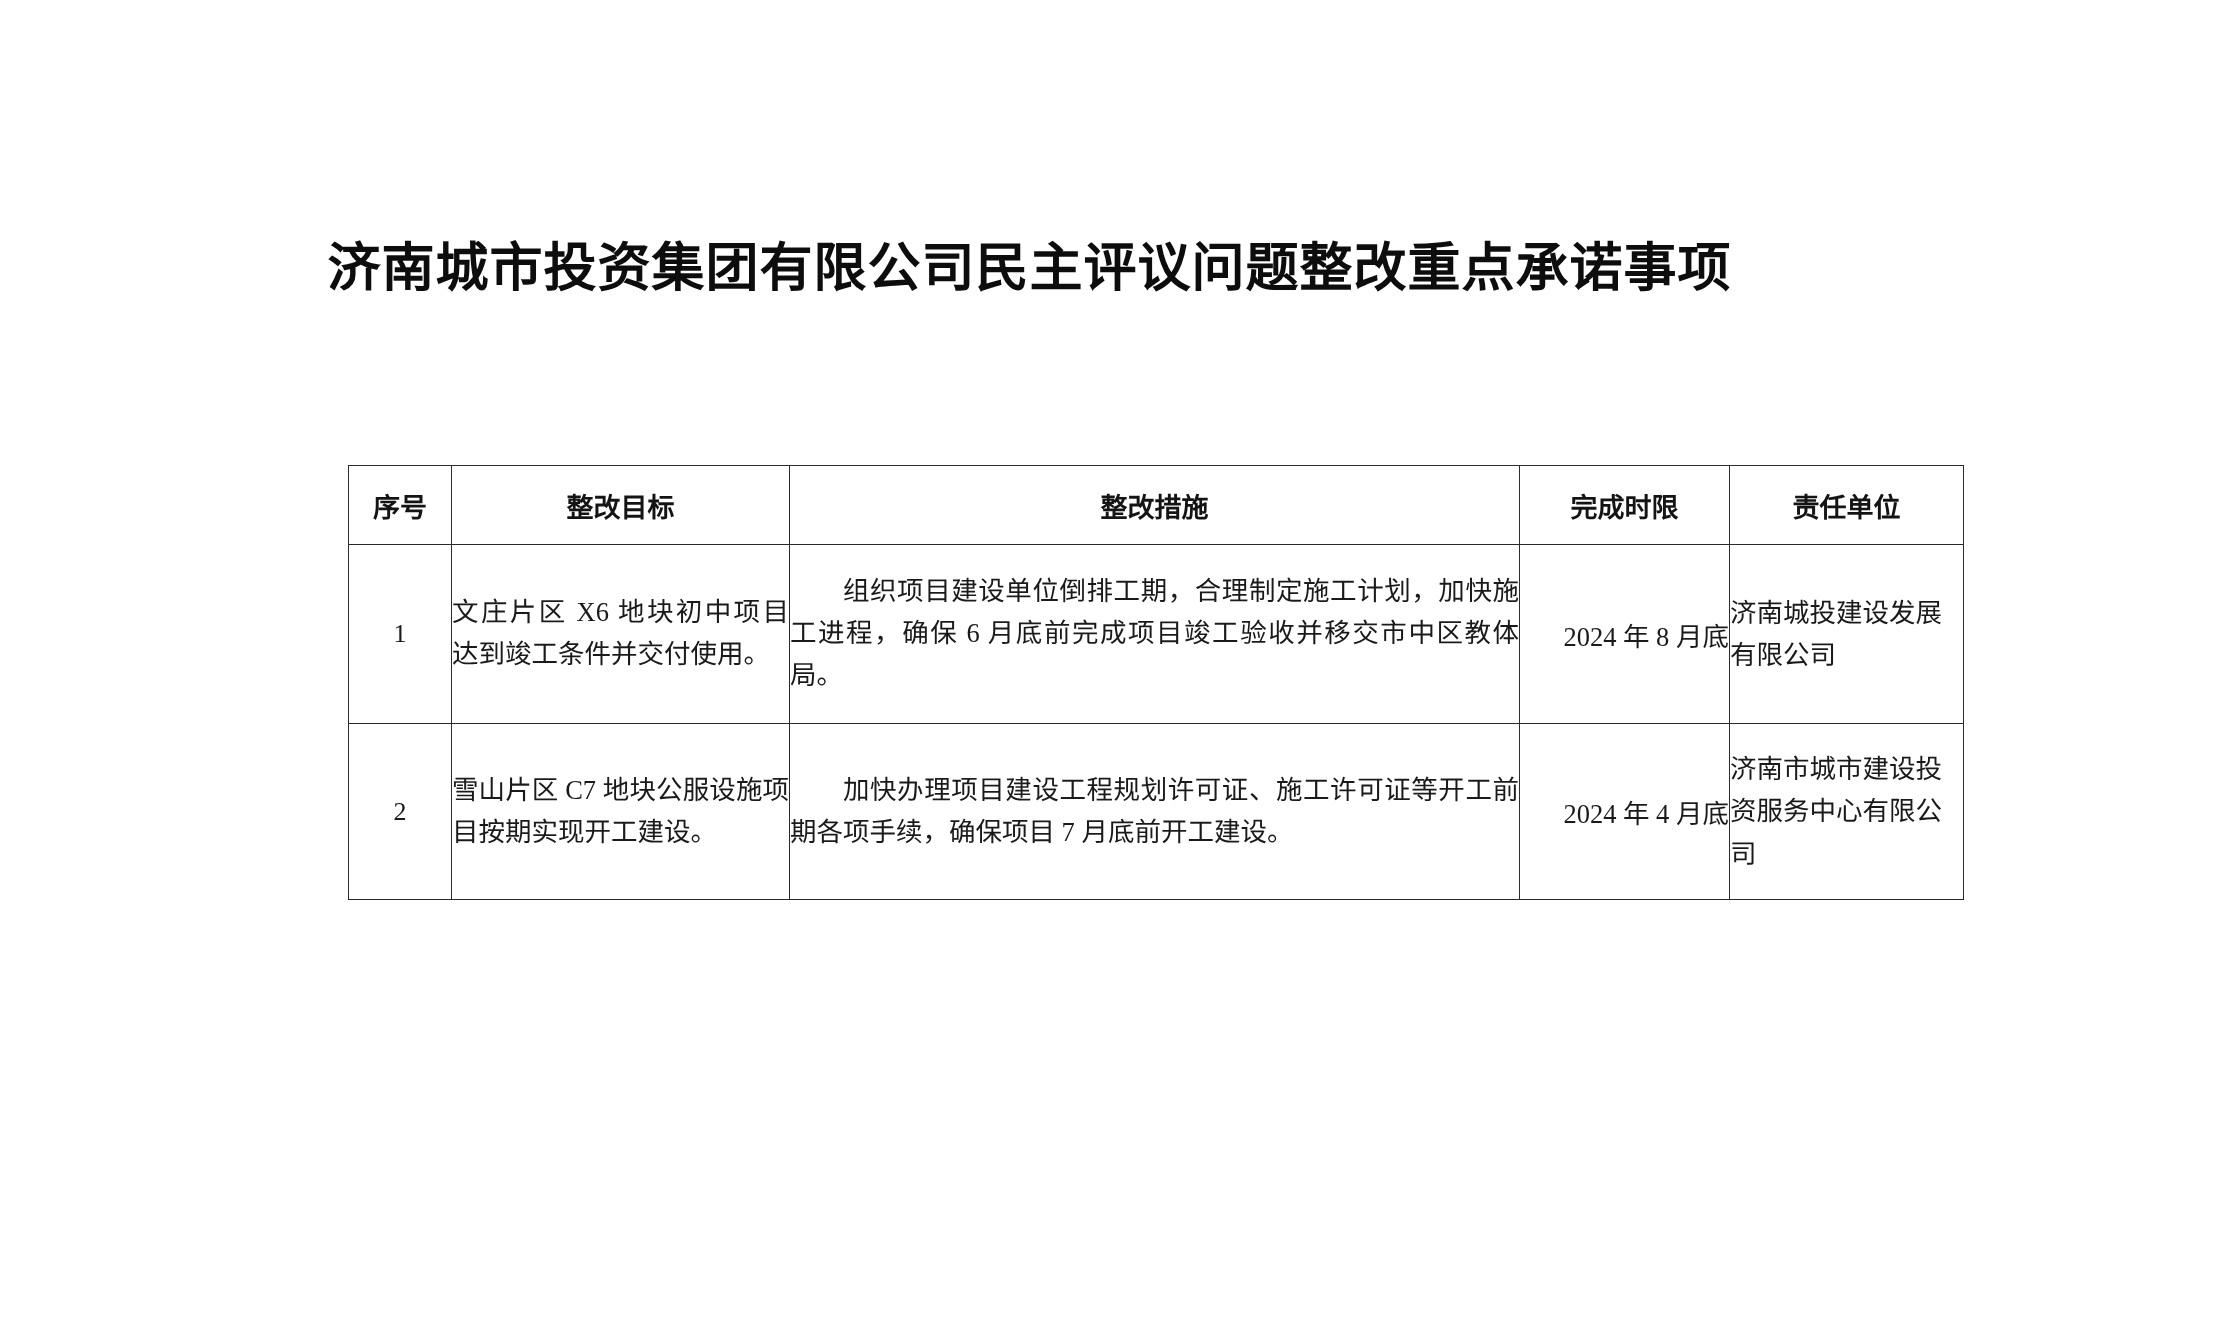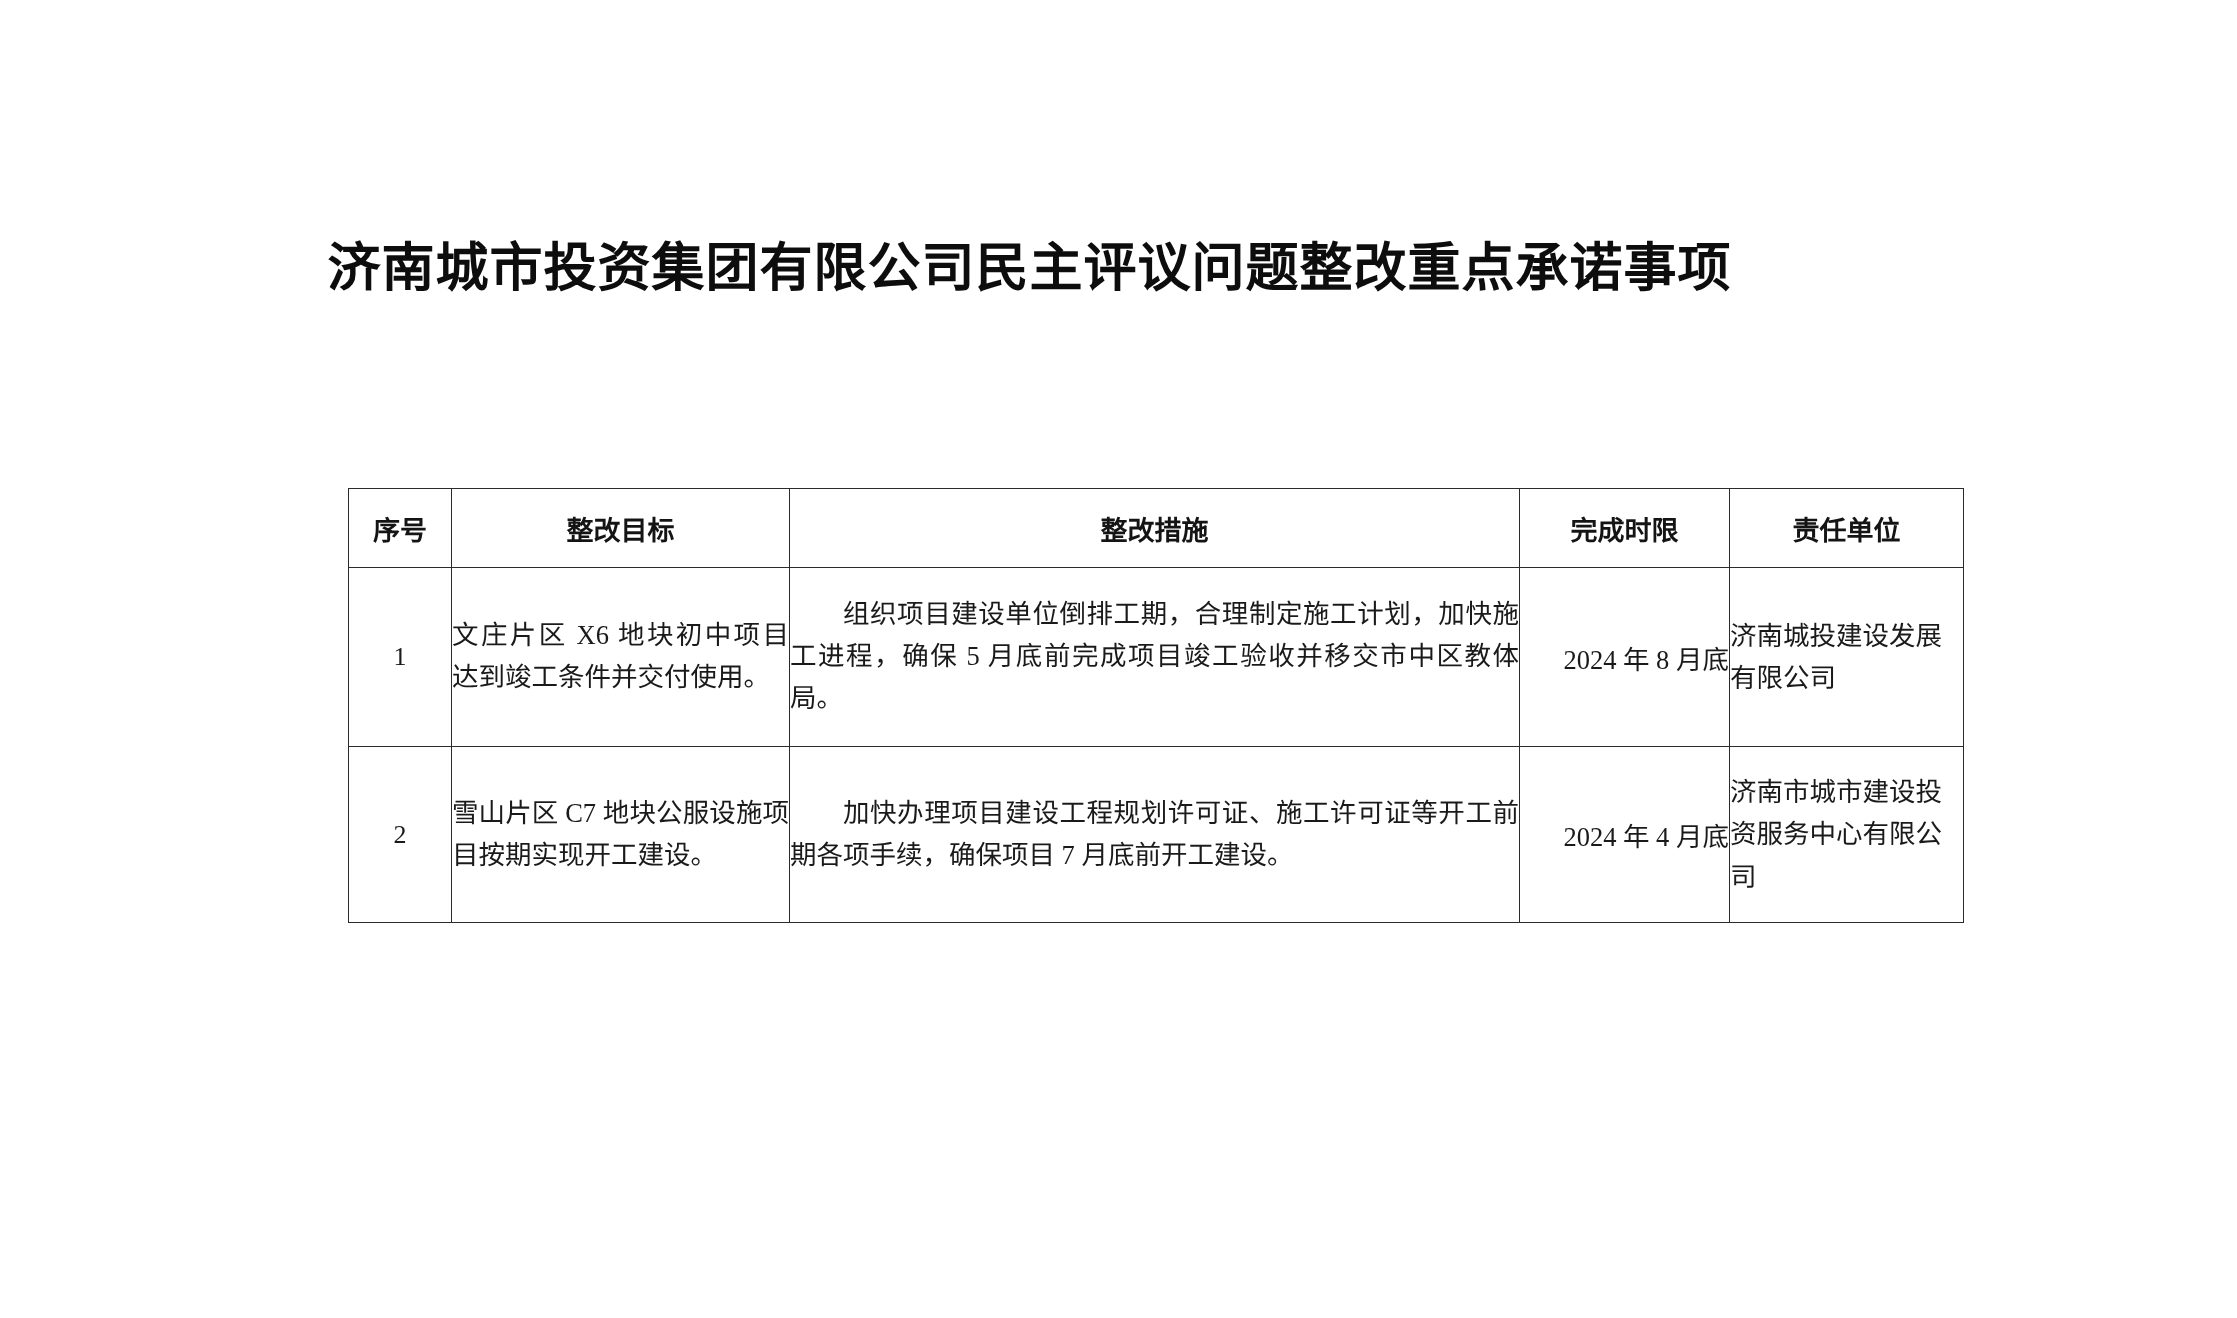--- a/index.html
+++ b/index.html
@@ -28,21 +28,21 @@
     text-align: center;
     font-family: "Liberation Sans", "DejaVu Sans", sans-serif;
     font-weight: bold;
     font-size: 53px;
     letter-spacing: 1px;
     color: #0d0d0d;
     white-space: nowrap;
   }
   .table-wrap {
     position: absolute;
-    top: 488px;
+    top: 465px;
     left: 315px;
     width: 1615px;
     padding-left: 33px;
   }
   table.main-table {
     border-collapse: collapse;
     width: 1615px;
     table-layout: fixed;
   }
   table.main-table th,
@@ -121,21 +121,21 @@
           <th>整改目标</th>
           <th>整改措施</th>
           <th>完成时限</th>
           <th>责任单位</th>
         </tr>
       </thead>
       <tbody>
         <tr class="row-1">
           <td class="cell-no">1</td>
           <td class="cell-goal">文庄片区 X6 地块初中项目达到竣工条件并交付使用。</td>
-          <td class="cell-measure">组织项目建设单位倒排工期，合理制定施工计划，加快施工进程，确保 5 月底前完成项目竣工验收并移交市中区教体局。</td>
+          <td class="cell-measure">组织项目建设单位倒排工期，合理制定施工计划，加快施工进程，确保 6 月底前完成项目竣工验收并移交市中区教体局。</td>
           <td class="cell-dead">2024 年 8 月底</td>
           <td class="cell-unit">济南城投建设发展有限公司</td>
         </tr>
         <tr class="row-2">
           <td class="cell-no">2</td>
           <td class="cell-goal">雪山片区 C7 地块公服设施项目按期实现开工建设。</td>
           <td class="cell-measure">加快办理项目建设工程规划许可证、施工许可证等开工前期各项手续，确保项目 7 月底前开工建设。</td>
           <td class="cell-dead">2024 年 4 月底</td>
           <td class="cell-unit">济南市城市建设投资服务中心有限公司</td>
         </tr>

